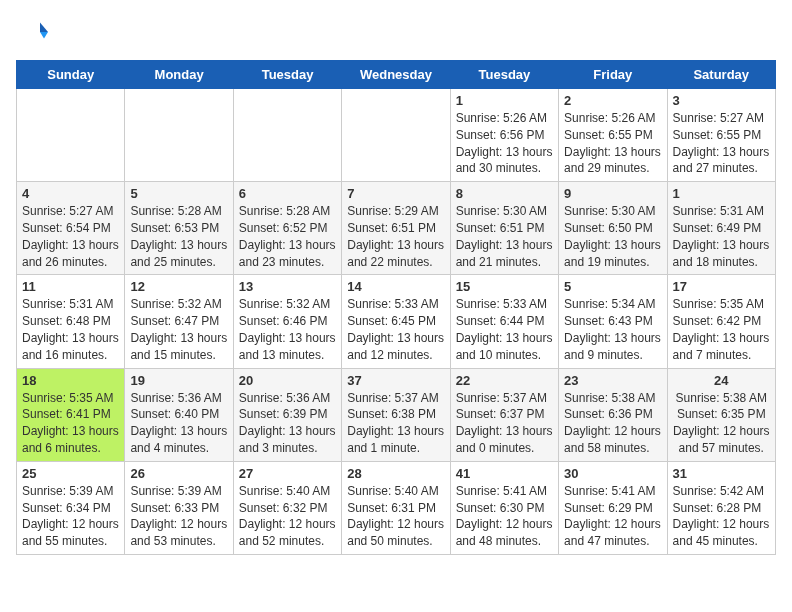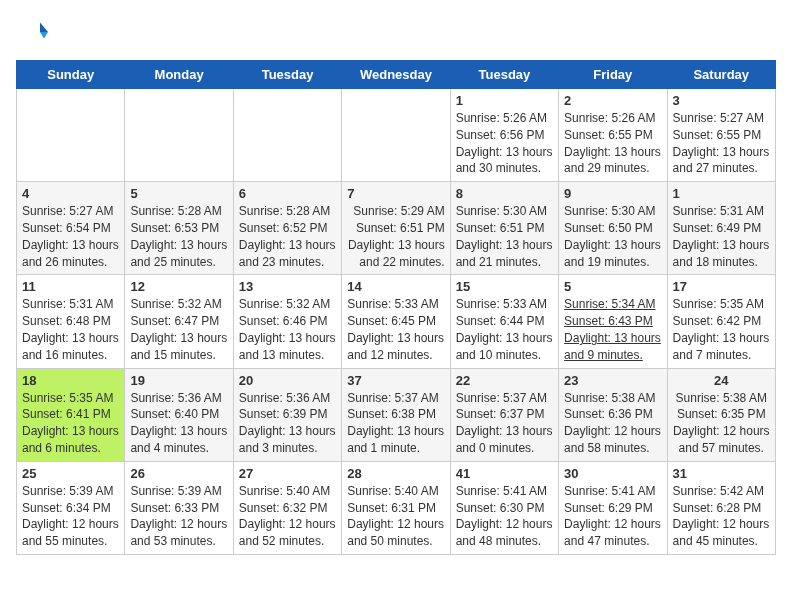--- a/index.html
+++ b/index.html
@@ -169,21 +169,21 @@
         </td>
         <td style="background: rgb(245, 245, 245);">
           <div class="day-num">6</div>
           <div class="day-info" style="white-space: pre-line;">Sunrise: 5:28 AM
 Sunset: 6:52 PM
 Daylight: 13 hours
 and 23 minutes.</div>
         </td>
         <td style="background: rgb(245, 245, 245);">
           <div class="day-num">7</div>
-          <div class="day-info" style="white-space: pre-line; text-align: right;">Sunrise: 5:29 AM
+          <div class="day-info" style="white-space: pre-line;">Sunrise: 5:29 AM
 Sunset: 6:51 PM
 Daylight: 13 hours
 and 22 minutes.</div>
         </td>
         <td style="background: rgb(245, 245, 245);">
           <div class="day-num">8</div>
           <div class="day-info" style="white-space: pre-line;">Sunrise: 5:30 AM
 Sunset: 6:51 PM
 Daylight: 13 hours
 and 21 minutes.</div>
@@ -234,21 +234,21 @@
         </td>
         <td>
           <div class="day-num">15</div>
           <div class="day-info" style="white-space: pre-line;">Sunrise: 5:33 AM
 Sunset: 6:44 PM
 Daylight: 13 hours
 and 10 minutes.</div>
         </td>
         <td>
           <div class="day-num">5</div>
-          <div class="day-info" style="white-space: pre-line; text-decoration: underline;">Sunrise: 5:34 AM
+          <div class="day-info" style="white-space: pre-line;">Sunrise: 5:34 AM
 Sunset: 6:43 PM
 Daylight: 13 hours
 and 9 minutes.</div>
         </td>
         <td>
           <div class="day-num">17</div>
           <div class="day-info" style="white-space: pre-line;">Sunrise: 5:35 AM
 Sunset: 6:42 PM
 Daylight: 13 hours
 and 7 minutes.</div>

